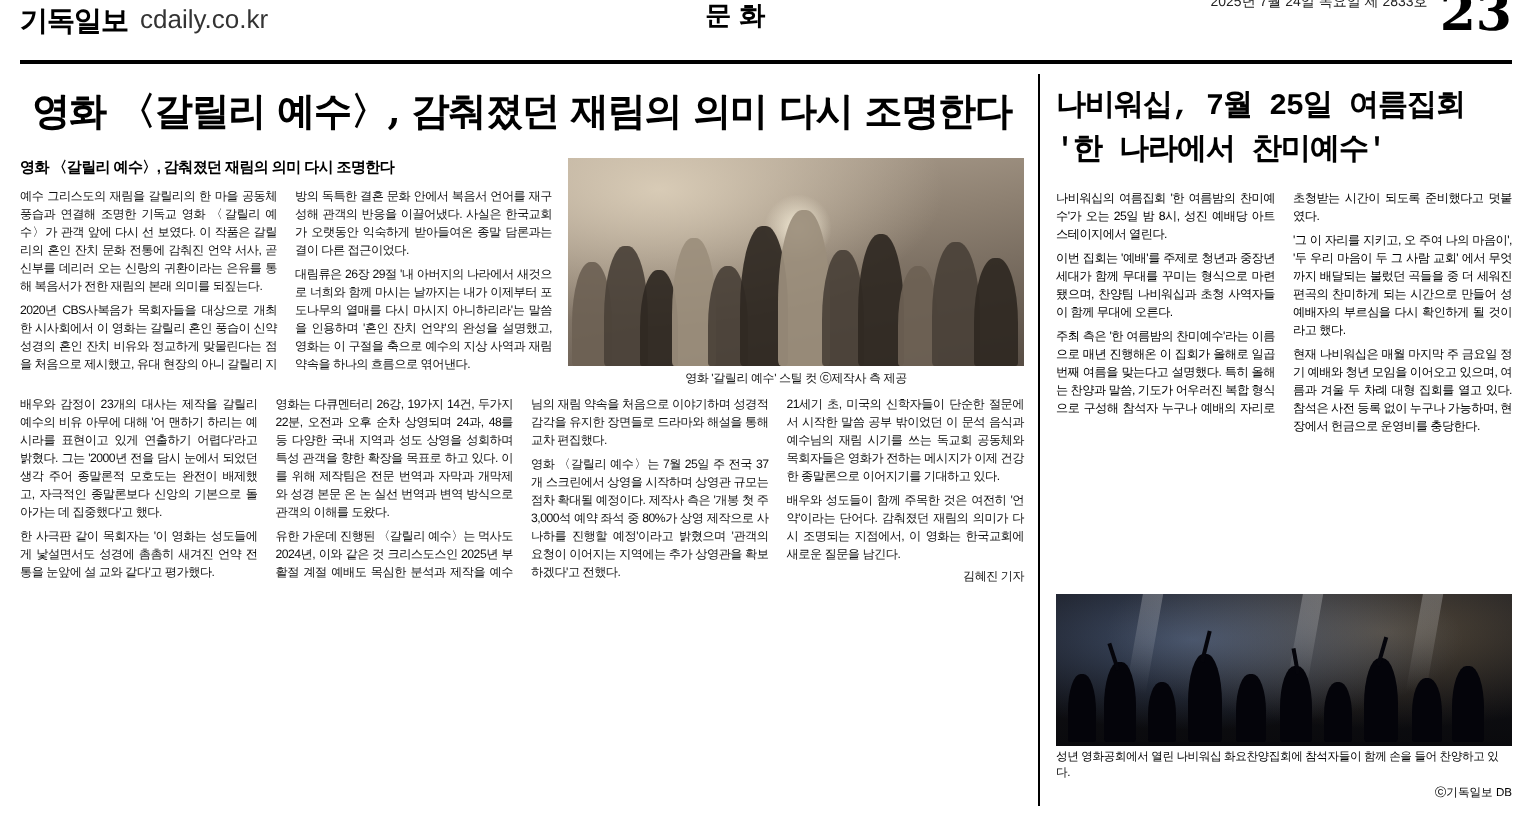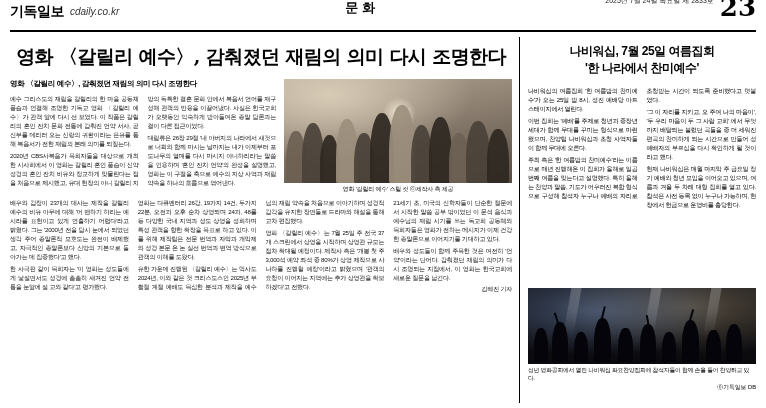--- a/index.html
+++ b/index.html
@@ -33,24 +33,23 @@
   }
   .mast-logo {
     font-family: "DejaVu Serif", serif;
     font-weight: bold;
     font-size: 14px;
     letter-spacing: -0.5px;
     line-height: 1;
     padding-right: 6px;
   }
   .mast-url {
-    font-size: 10px;
+    font-size: 13px;
     color: #333;
     padding-bottom: 1px;
-    font-style: italic;
   }
   .mast-center {
     flex: 1;
     text-align: center;
     font-family: "DejaVu Serif", serif;
     font-size: 13px;
     font-weight: bold;
     letter-spacing: 4px;
     padding-bottom: 1px;
   }
@@ -93,24 +92,24 @@
   .headline-main {
     font-family: "DejaVu Serif", serif;
     font-size: 19px;
     font-weight: bold;
     letter-spacing: -0.6px;
     text-align: center;
     line-height: 1.25;
     margin: 8px 0 10px 0;
   }
   .headline-right {
-    font-family: Liberation Sans, sans-serif;
-    font-size: 12px;
-    font-weight: bold;
-    text-align: center;
+    font-family: Liberation Mono, monospace;
+    font-size: 15px;
+    font-weight: bold;
+    text-align: left;
     letter-spacing: -0.5px;
     line-height: 1.45;
     margin: 6px 0 8px 0;
   }
   .subhead {
     font-size: 7.5px;
     font-weight: bold;
     letter-spacing: -0.3px;
     margin: 0 0 5px 0;
   }

